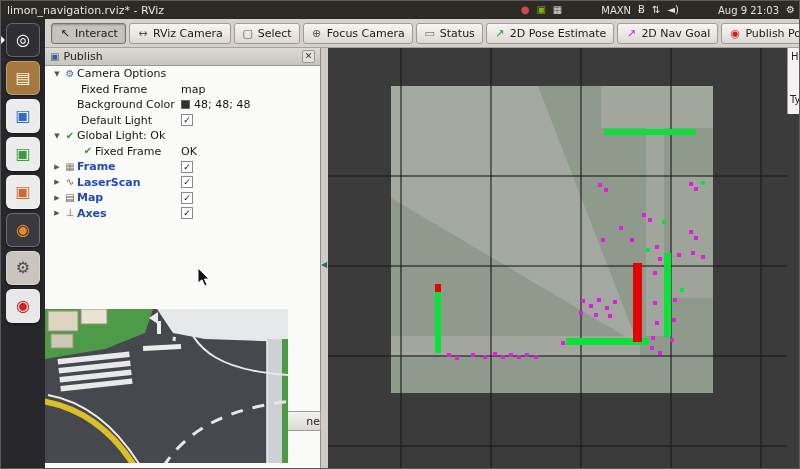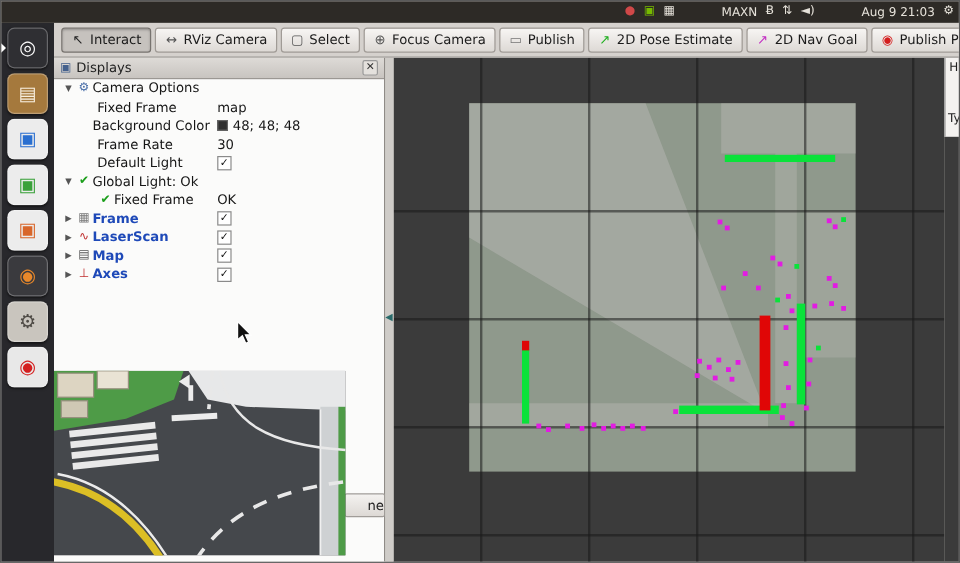--- a/index.html
+++ b/index.html
@@ -69,20 +69,21 @@
   .camera-view { position:absolute; left:44px; top:308px; width:243px; height:154px; z-index:20; }
 
   .mouse-cursor { position:absolute; left:196px; top:266px; z-index:60; }
 </style>
 </head>
 <body>
 
 <div class="screen">
 
   <div class="top-bar">
+    <span class="win-title">limon_navigation.rviz* - RViz</span>
     <div class="tray">
         <span class="tray-ic" style="color: rgb(208, 72, 72);">●</span>
         <span class="tray-ic" style="color: rgb(118, 185, 0);">▣</span>
         <span class="tray-ic" style="color: rgb(230, 226, 218);">▦</span>
         <span class="tray-txt">MAXN</span>
         <span class="tray-ic" style="color: rgb(230, 226, 218);">Ƀ</span>
         <span class="tray-ic" style="color: rgb(230, 226, 218);">⇅</span>
         <span class="tray-ic" style="color: rgb(230, 226, 218);">◄)</span>
         <span class="tray-txt">Aug 9  21:03</span>
         <span class="tray-ic" style="color: rgb(230, 226, 218);">⚙</span>
@@ -102,21 +103,21 @@
         <div class="tool-btn">
           <span class="tool-icon" style="color: rgb(85, 85, 85);">▢</span>
           <span class="tool-label">Select</span>
         </div>
         <div class="tool-btn">
           <span class="tool-icon" style="color: rgb(85, 85, 85);">⊕</span>
           <span class="tool-label">Focus Camera</span>
         </div>
         <div class="tool-btn">
           <span class="tool-icon" style="color: rgb(119, 119, 119);">▭</span>
-          <span class="tool-label">Publish</span>
+          <span class="tool-label">Status</span>
         </div>
         <div class="tool-btn">
           <span class="tool-icon" style="color: rgb(31, 174, 31);">↗</span>
           <span class="tool-label">2D Pose Estimate</span>
         </div>
         <div class="tool-btn">
           <span class="tool-icon" style="color: rgb(195, 46, 195);">↗</span>
           <span class="tool-label">2D Nav Goal</span>
         </div>
         <div class="tool-btn">
@@ -167,46 +168,41 @@
       <div class="launch-item" style="top: 270px;">
         <div class="launch-box" style="background: rgb(232, 232, 232);">
           <span class="launch-glyph" style="color: rgb(212, 32, 32);">◉</span>
         </div>
       </div>
     </div>
 
   <div class="displays-panel">
     <div class="panel-header">
       <span class="ph-icon">▣</span>
-      <span class="ph-title">Displays</span>
+      <span class="ph-title">Publish</span>
       <span class="ph-close">✕</span>
     </div>
     <div class="tree">
         <div class="tree-row" style="padding-left: 6px;">
           <span class="tw-exp">▼</span>
           <span class="tw-icon" style="color: rgb(74, 111, 168);">⚙</span>
           <span class="tw-label">Camera Options</span>
         </div>
         <div class="tree-row" style="padding-left: 24px;">
           <span class="tw-exp"></span>
           <span class="tw-label">Fixed Frame</span>
           <span class="tw-val">map</span>
         </div>
         <div class="tree-row" style="padding-left: 20px;">
           <span class="tw-exp"></span>
           <span class="tw-label">Background Color</span>
           <span class="tw-val">
             <span class="tw-swatch" style="background: rgb(48, 48, 48);"></span>
             <span>48; 48; 48</span>
           </span>
-        </div>
-        <div class="tree-row" style="padding-left: 24px;">
-          <span class="tw-exp"></span>
-          <span class="tw-label">Frame Rate</span>
-          <span class="tw-val">30</span>
         </div>
         <div class="tree-row" style="padding-left: 24px;">
           <span class="tw-exp"></span>
           <span class="tw-label">Default Light</span>
           <span class="tw-val tw-check">✓</span>
         </div>
         <div class="tree-row" style="padding-left: 6px;">
           <span class="tw-exp">▼</span>
           <span class="tw-icon" style="color: rgb(26, 158, 26);">✔</span>
           <span class="tw-label">Global Light: Ok</span>

